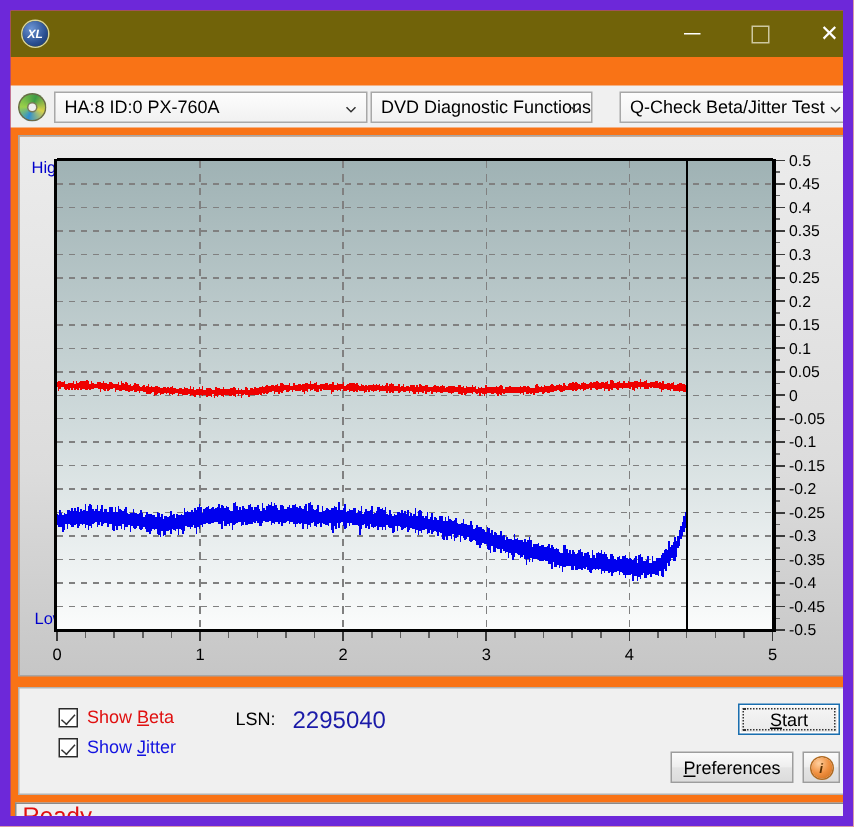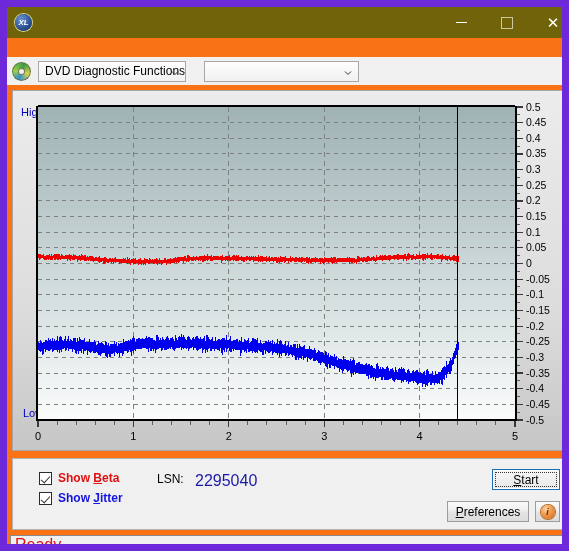--- a/index.html
+++ b/index.html
@@ -177,21 +177,20 @@
     height: 72px;
     box-sizing: border-box;
     border: 1px solid #b4b4b4;
     background: #f0f0f0;
   }
   .chk-row {
     position: absolute;
     display: flex;
     align-items: center;
     font-size: 12px;
-    font-weight: bold;
   }
   #chk-beta { left: 26px; top: 12px; }
   #chk-jitter { left: 26px; top: 32px; justify-content: space-between; }
   .chk-box {
     width: 13px; height: 13px;
     box-sizing: border-box;
     border: 1px solid #2b2b2b;
     background: #ffffff;
     margin-right: 6px;
     position: relative;
@@ -305,27 +304,34 @@
         </div>
       <div class="win-btn">
           <span class="closex">✕</span>
         </div>
     </div>
   </div>
 
 
   <div class="toolbar">
     <div class="disc-icon"></div>
+    <div class="combo" id="combo-drive">
+      <span>HA:8 ID:0  PX-760A</span>
+      <svg class="chev" viewBox="0 0 8 8">
+          <path d="M1 2.5 L4 5.5 L7 2.5" fill="none" stroke="#333" stroke-width="1"></path>
+        </svg>
+    </div>
     <div class="combo" id="combo-function">
       <span>DVD Diagnostic Functions</span>
       <svg class="chev" viewBox="0 0 8 8">
           <path d="M1 2.5 L4 5.5 L7 2.5" fill="none" stroke="#333" stroke-width="1"></path>
         </svg>
     </div>
     <div class="combo" id="combo-test">
+      <span>Q-Check Beta/Jitter Test</span>
       <svg class="chev" viewBox="0 0 8 8">
           <path d="M1 2.5 L4 5.5 L7 2.5" fill="none" stroke="#333" stroke-width="1"></path>
         </svg>
     </div>
   </div>
 
   <div class="chart-panel">
     <div class="axis-label" id="label-high">High</div>
     <div class="axis-label" id="label-low">Low</div>
     <svg class="chart-svg" id="chart-svg" width="557" height="359">

